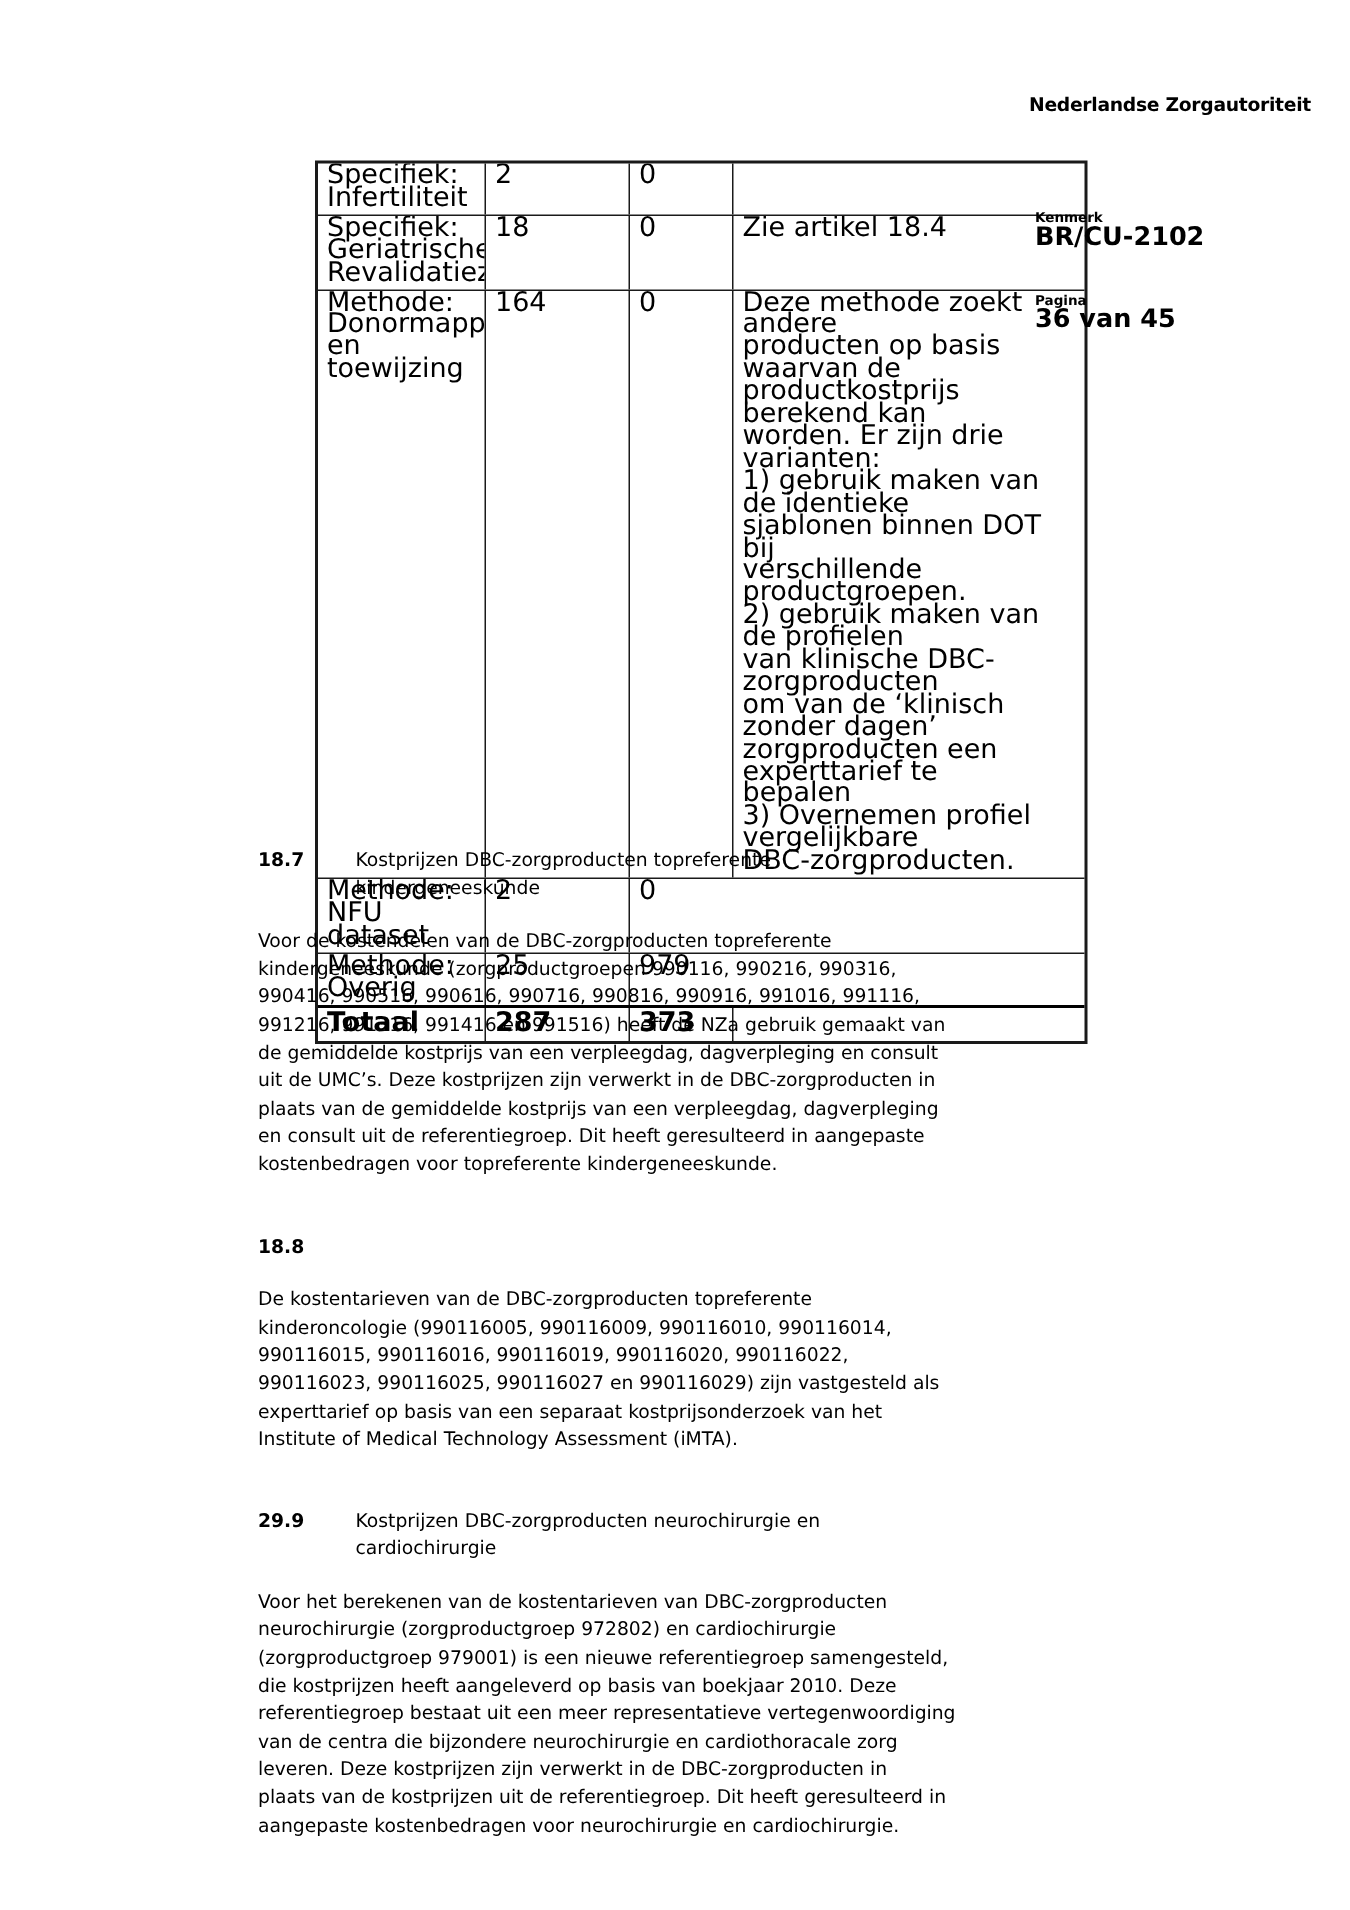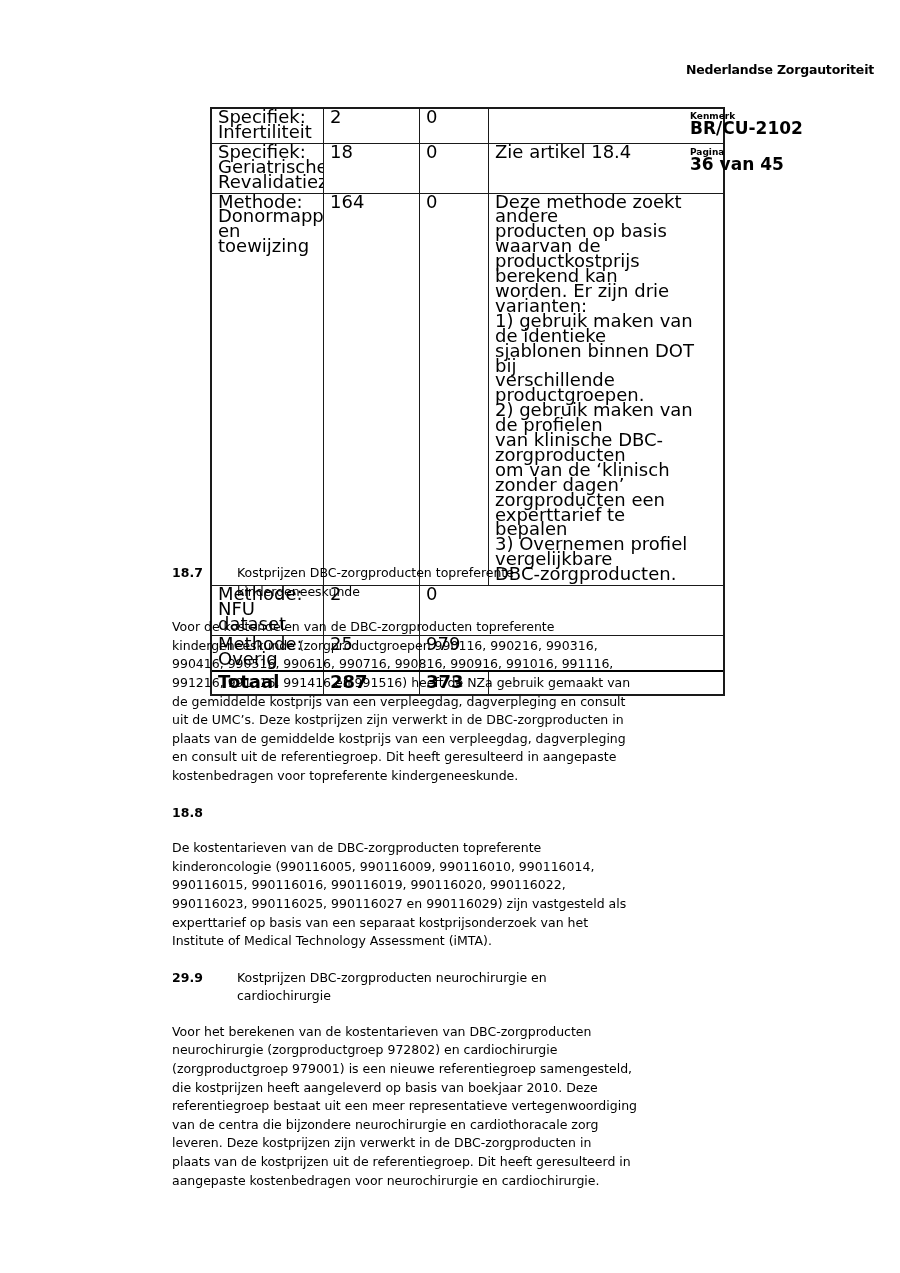--- a/index.html
+++ b/index.html
@@ -41,35 +41,35 @@
   .tc {
     padding: 1px 4px 3px 6px;
     white-space: pre-line;
     overflow: hidden;
   }
   .tc + .tc { border-left: 1px solid #1a1a1a; }
   .total-row .tc { padding-top: 3px; padding-bottom: 4px; }
 
   
   .sidebar { position: absolute; left: 690px; top: 110px; width: 170px; }
-  .meta-label { font-size: 9px; font-weight: bold; line-height: 12px; }
+  .meta-label { font-size: 9px; font-weight: bold; line-height: 12px; margin-top: 30px; }
   .meta-value { font-size: 17px; line-height: 13px; font-weight: bold; }
   .meta-block + .meta-block { margin-top: 11px; }
 
   
   .sections {
     position: absolute;
     left: 172px;
     top: 564px;
     width: 516px;
     font-size: 12.5px;
     line-height: 18.6px;
   }
   section { margin: 0; }
-  section + section { margin-top: 18px; }
+  section + section { margin-top: 36px; }
   .sec-head { display: grid; grid-template-columns: 65px 1fr; }
   .sec-num { font-weight: bold; }
   .sec-title { white-space: pre-line; }
   .sec-body { white-space: pre-line; margin: 17px 0 0 0; }
 </style>
 </head>
 <body>
 
 <div class="page">
 

